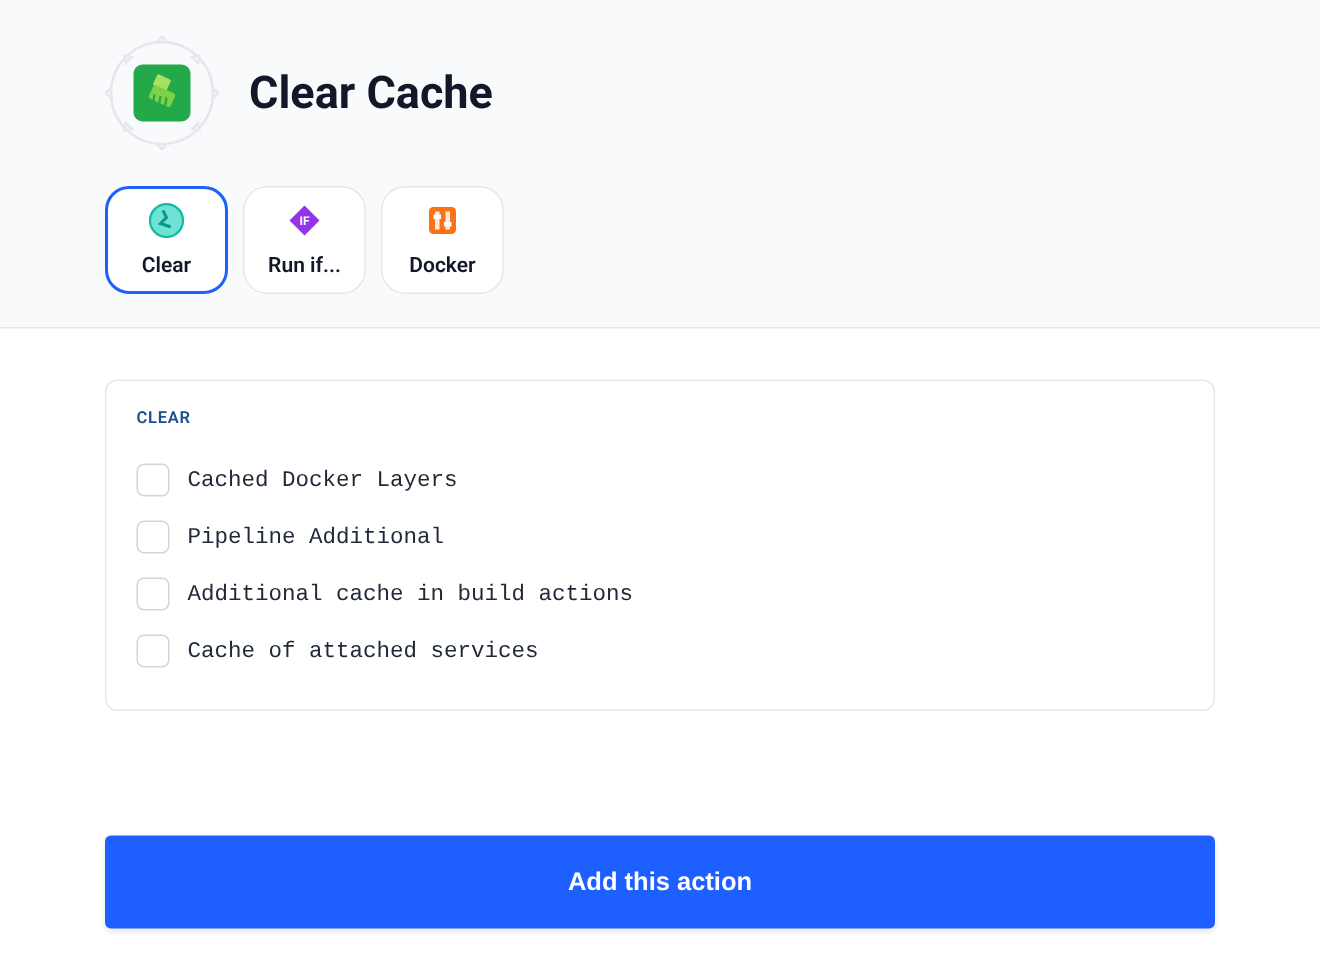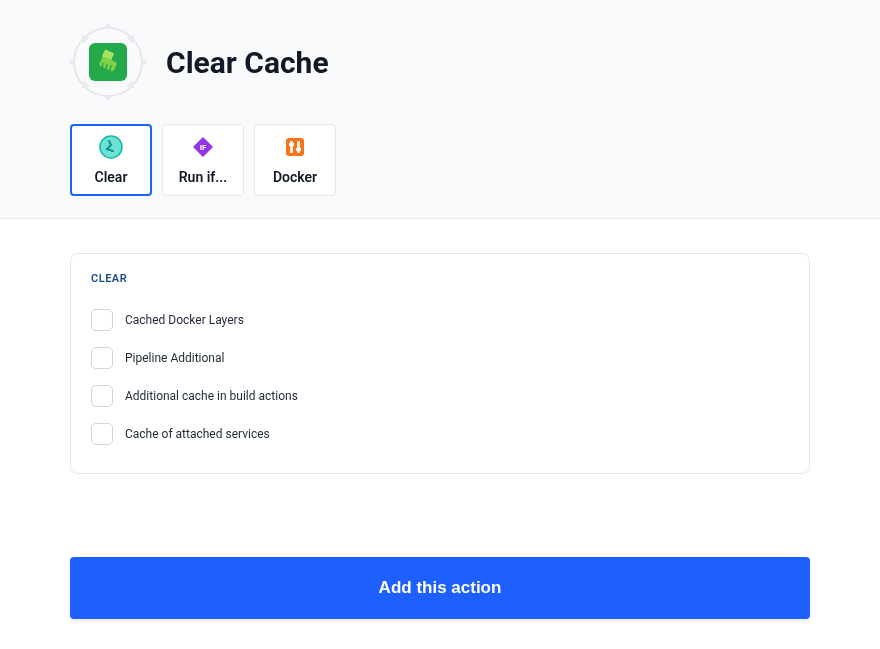--- a/index.html
+++ b/index.html
@@ -54,21 +54,21 @@
     .tabs-row {
       display: flex;
       gap: 10px;
       padding-bottom: 22px;
     }
     .tab {
       width: 82px;
       height: 72px;
       background: #fff;
       border: 1px solid #e5e7eb;
-      border-radius: 4px;
+      border-radius: 16px;
       display: flex;
       flex-direction: column;
       align-items: center;
       justify-content: center;
       gap: 10px;
       cursor: pointer;
       font-size: 14px;
       font-weight: 600;
       color: #111827;
     }
@@ -106,23 +106,24 @@
     .checkbox {
       width: 22px;
       height: 22px;
       border: 1.5px solid #d1d5db;
       border-radius: 5px;
       background: #fff;
       cursor: pointer;
       flex-shrink: 0;
     }
     .checkbox-label {
-      font-size: 12px;
+      font-size: 15px;
       color: #1f2937;
       cursor: pointer;
+      font-family: Liberation Mono, monospace;
     }
     .footer-region {
       position: absolute;
       left: 0;
       right: 0;
       bottom: 0;
       padding: 0 70px 30px 70px;
     }
     .primary-button {
       width: 100%;

